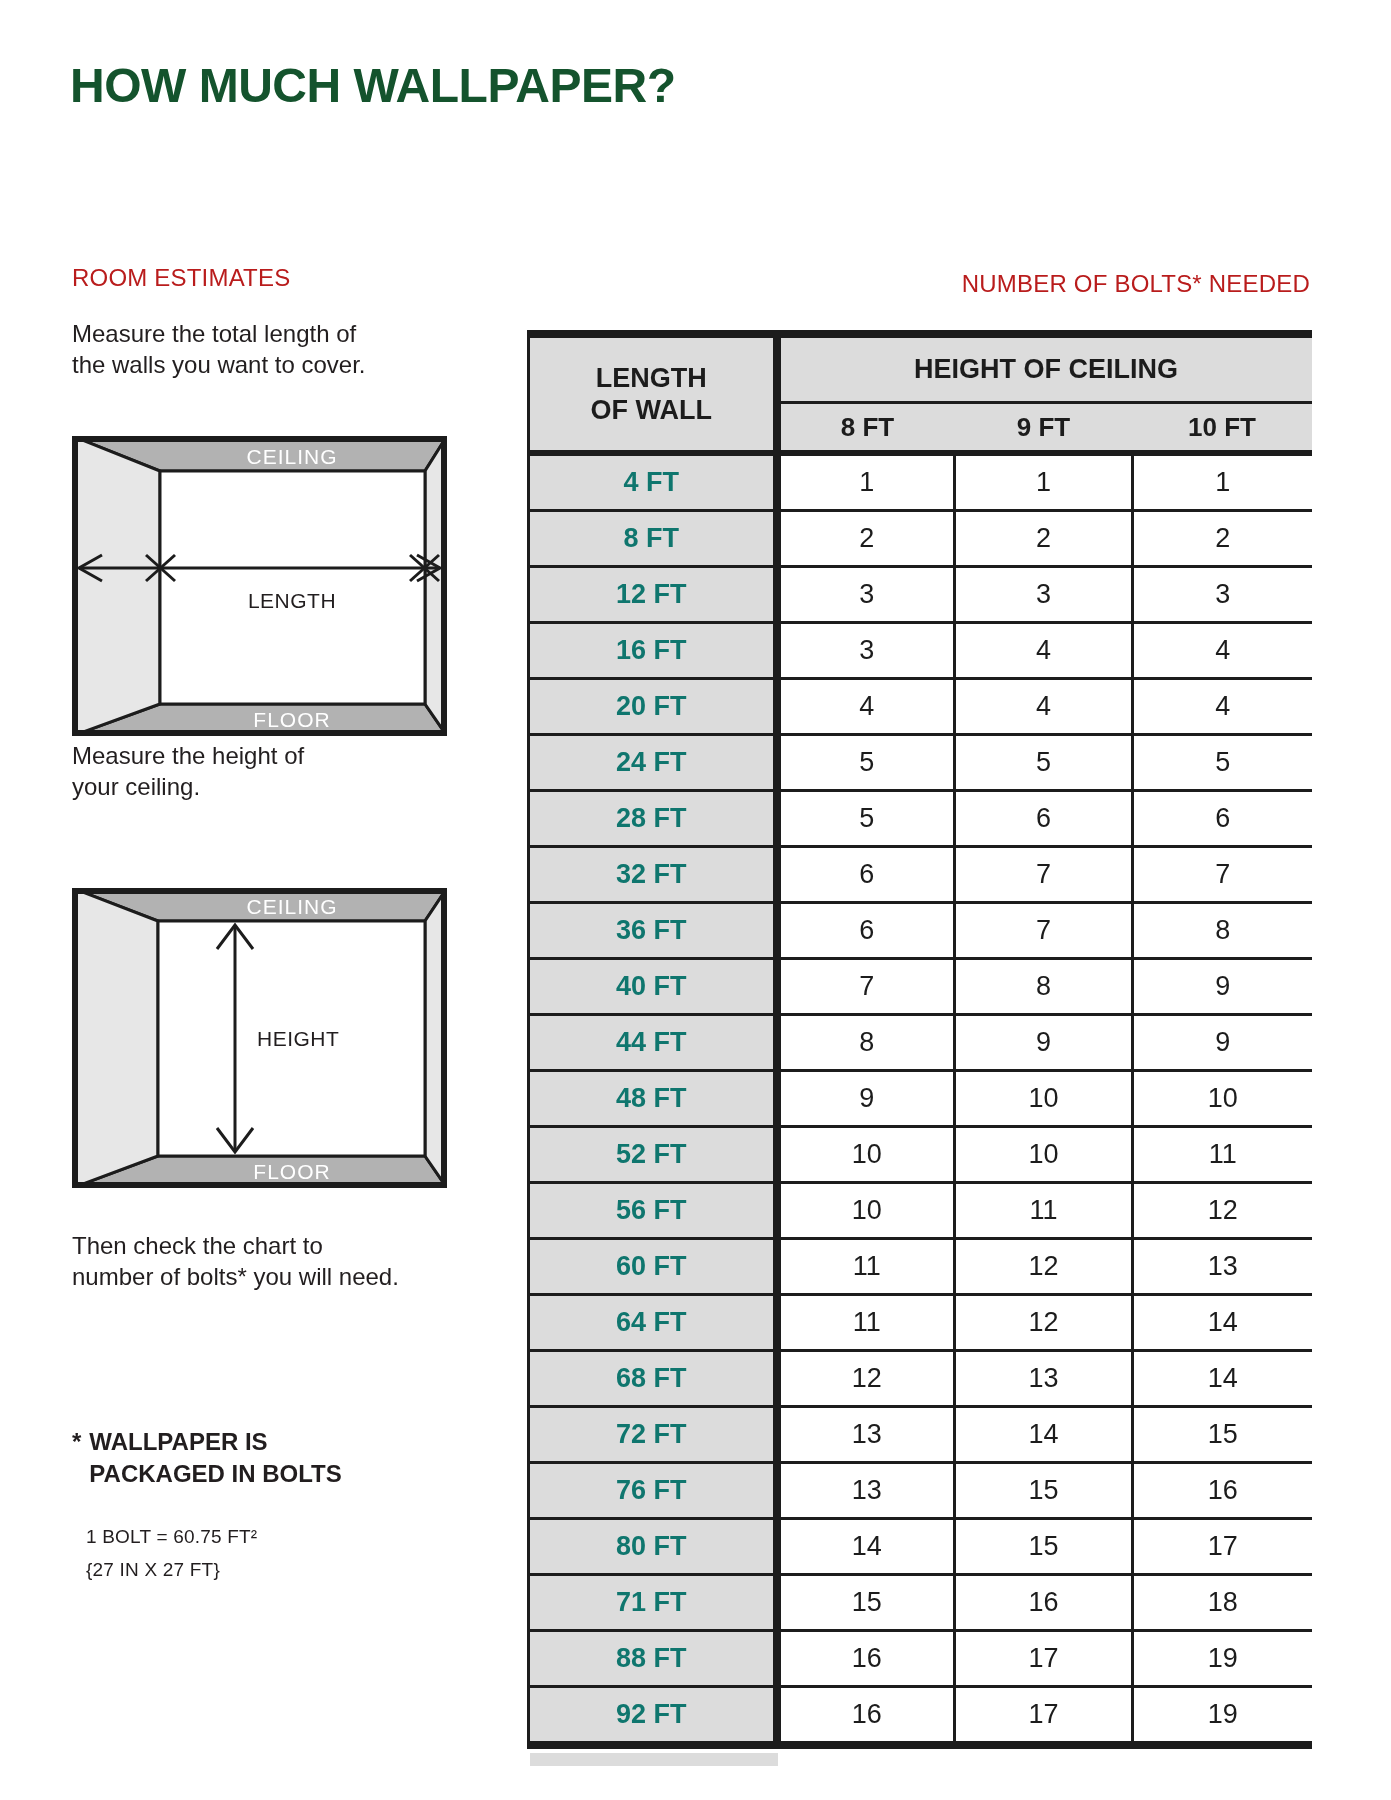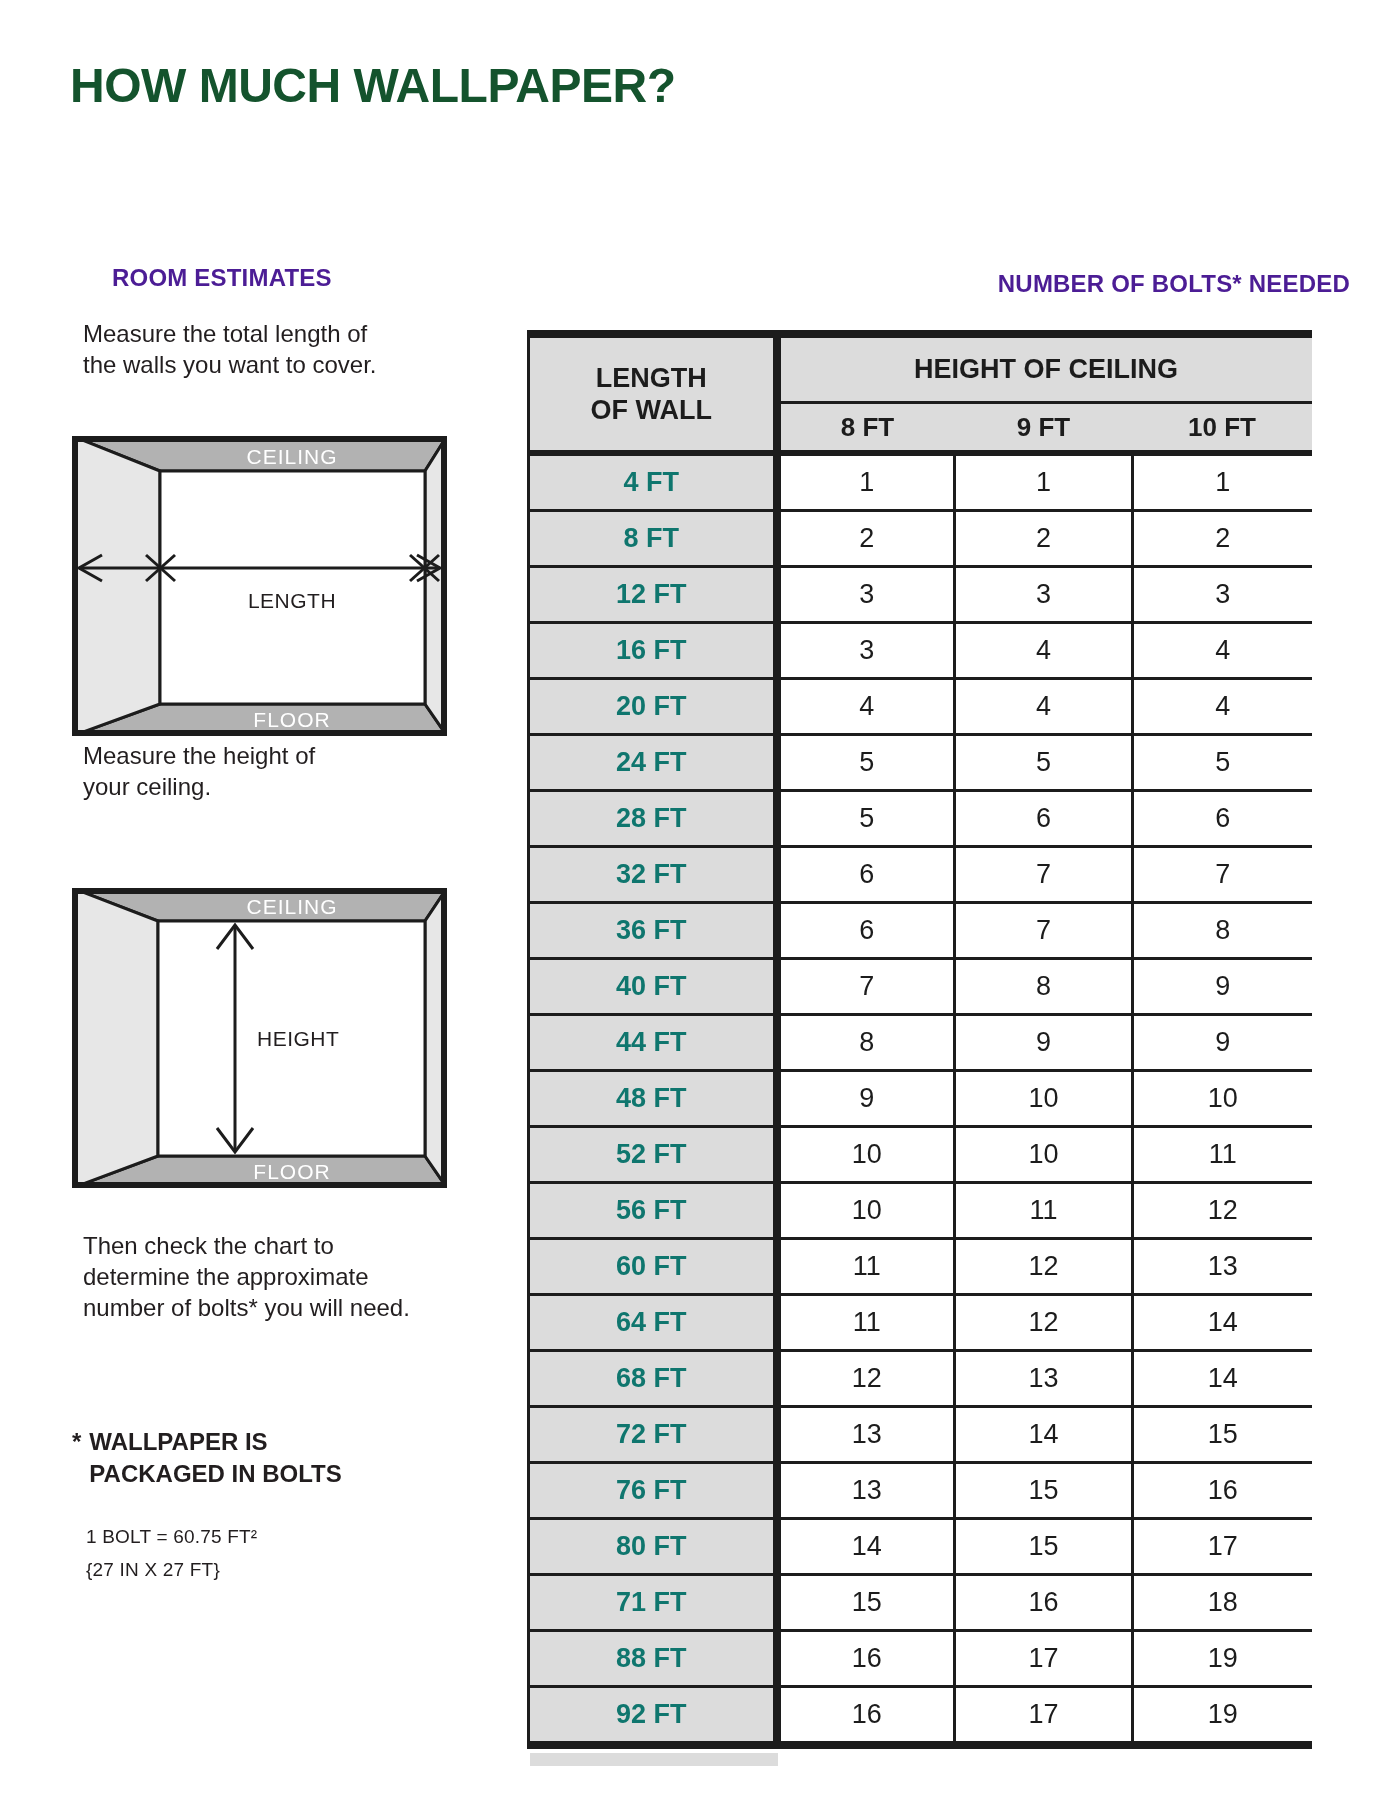--- a/index.html
+++ b/index.html
@@ -7,25 +7,25 @@
     width:1391px; height:1800px; position:relative; overflow:hidden;
     font-family:"Liberation Sans", sans-serif; color:#221e1f;
   }
   .page { position:absolute; inset:0; background:#ffffff; }
 
   .title {
     position:absolute; left:70px; top:58px;
     font-size:48px; font-weight:bold; color:#14532d; letter-spacing:-0.5px;
     white-space:nowrap;
   }
-  .section-h { font-size:24px; font-weight:bold; color:#4c1d95; letter-spacing:0.2px;margin-left:40px; }
+  .section-h { font-size:24px; font-weight:normal; color:#b91c1c; letter-spacing:0.2px; }
   #room-estimates { position:absolute; left:72px; top:264px; }
   .table-caption { position:absolute; left:527px; top:270px; width:783px; text-align:right; }
 
-  .para { position:absolute; left:72px; font-size:24px; line-height:31px; color:#221e1f;margin-left:11px; }
+  .para { position:absolute; left:72px; font-size:24px; line-height:31px; color:#221e1f; }
   #p1 { top:318px; }
   #p2 { top:740px; }
   #p3 { top:1230px; }
 
   .diagram { position:absolute; left:72px; }
   #diagram-length { top:436px; }
   #diagram-height { top:888px; }
 
   .footnote {
     position:absolute; left:72px; top:1426px;
@@ -118,21 +118,20 @@
       <polyline points="145,61 163,37 181,61"></polyline>
       <polyline points="145,240 163,264 181,240"></polyline>
     </g>
     <text class="band-label" x="220" y="26" text-anchor="middle">CEILING</text>
     <text class="band-label" x="220" y="291" text-anchor="middle">FLOOR</text>
     <text class="dim-label" x="185" y="158" text-anchor="start">HEIGHT</text>
   </svg>
 
   <div id="p3" class="para">
     <div>Then check the chart to</div>
-    <div>determine the approximate</div>
     <div>number of bolts* you will need.</div>
   </div>
 
   <div class="footnote">
     <span class="star">*</span>
     <span>
       <div>WALLPAPER IS</div>
       <div>PACKAGED IN BOLTS</div>
     </span>
   </div>

